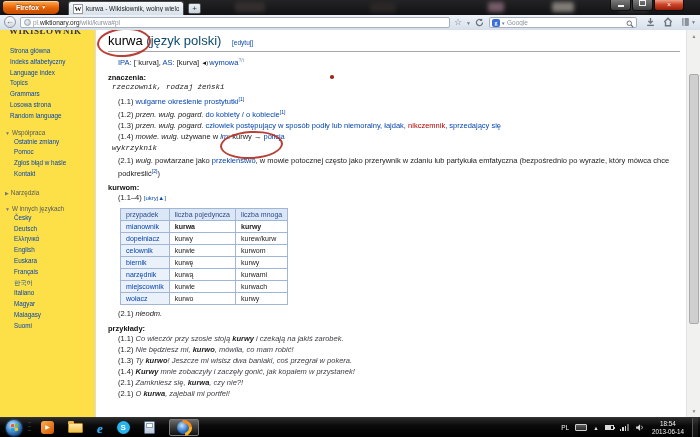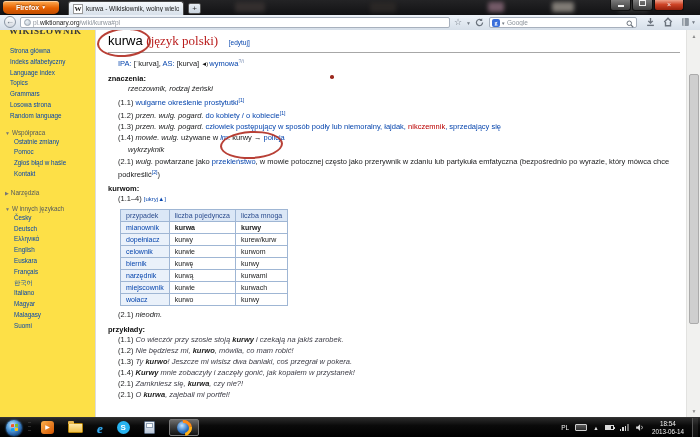--- a/index.html
+++ b/index.html
@@ -59,25 +59,25 @@
   .sidebar{position:absolute;left:0;top:0;width:96px;height:100%;box-sizing:border-box;
            background:#fde047;border-right:1px solid #dcdcdc;overflow:hidden;}
   .logo{height:7px;overflow:hidden;margin:0 0 9px 9px;}
   .logo span{display:block;margin-top:-4px;font:bold 9px "Liberation Serif",serif;letter-spacing:.5px;color:#3a3a3a;}
   .side-list{list-style:none;margin:0 0 7px 0;padding:0 0 0 10px;font-size:6.3px;line-height:10.8px;color:#0645ad;}
   .side-sec{margin:7px 0 1px 5px;font-size:6.3px;color:#54595d;}
   .side-sec .tri{font-size:5px;color:#777;margin-right:2px;}
   .side-list.sub{padding-left:14px;margin-bottom:0;}
   .main{position:absolute;left:97px;top:0;right:14px;bottom:0;padding:1px 6px 0 11px;color:#202122;}
   .h1{font-size:13px;color:#000;border-bottom:1px solid #a7a7a7;padding:2px 0 3px 0;margin:0 0 3px 0;}
-  .h1-lang{color:#b91c1c;font-family:Liberation Serif, serif;}
+  .h1-lang{color:#0c4a6e;}
   .edit{font-size:6.5px;color:#0645ad;margin-left:7px;}
   .sec-label{font-weight:bold;font-size:7.5px;color:#111;line-height:9px;margin-top:4px;}
   .line{font-size:7.5px;line-height:11.6px;margin-left:10px;}
-  .line.head{margin-left:20px;}
+  .line.head{margin-left:4px;font-family:Liberation Mono, monospace;}
   .ex .line{line-height:11px;}
   .sg-n{color:#202122;} .sg-l{color:#0645ad;} .sg-r{color:#ba0000;}
   .sg-i{font-style:italic;color:#202122;} .sg-il{font-style:italic;color:#0645ad;}
   .sg-sup{color:#0645ad;font-size:5.2px;vertical-align:2.5px;}
   .sg-supg{color:#7a8fb3;font-size:5.2px;vertical-align:2.5px;}
   .sg-bi{font-weight:bold;font-style:italic;color:#1a1a1a;}
   .sg-e{font-style:italic;color:#3c3c46;margin-top:46px;}
   .sg-spk{color:#111;font-size:6px;letter-spacing:-1px;}
   .hidenote{font-size:6px;color:#0645ad;}
   table.infl{border-collapse:collapse;margin:3px 0 3px 12px;font-size:7px;}

